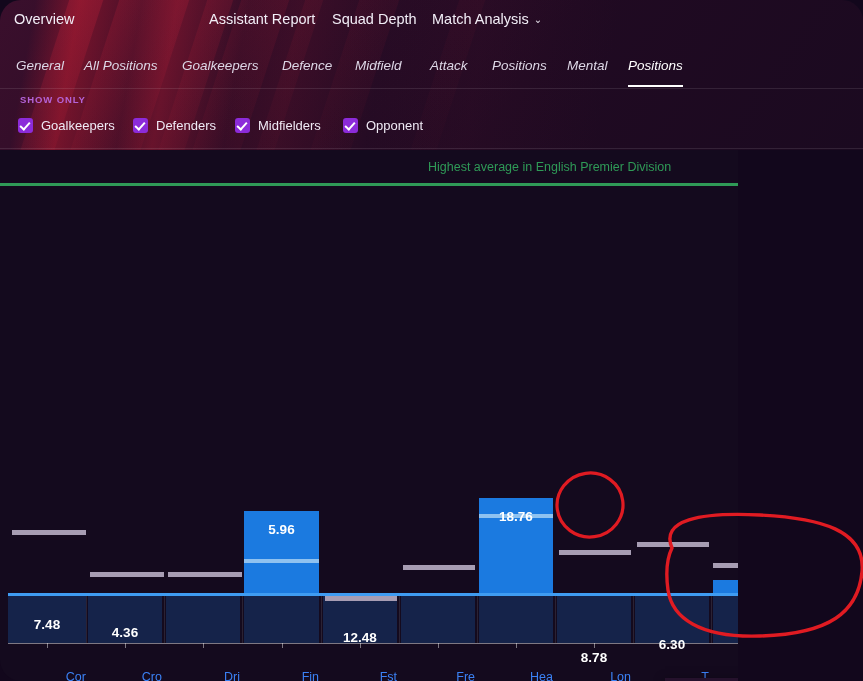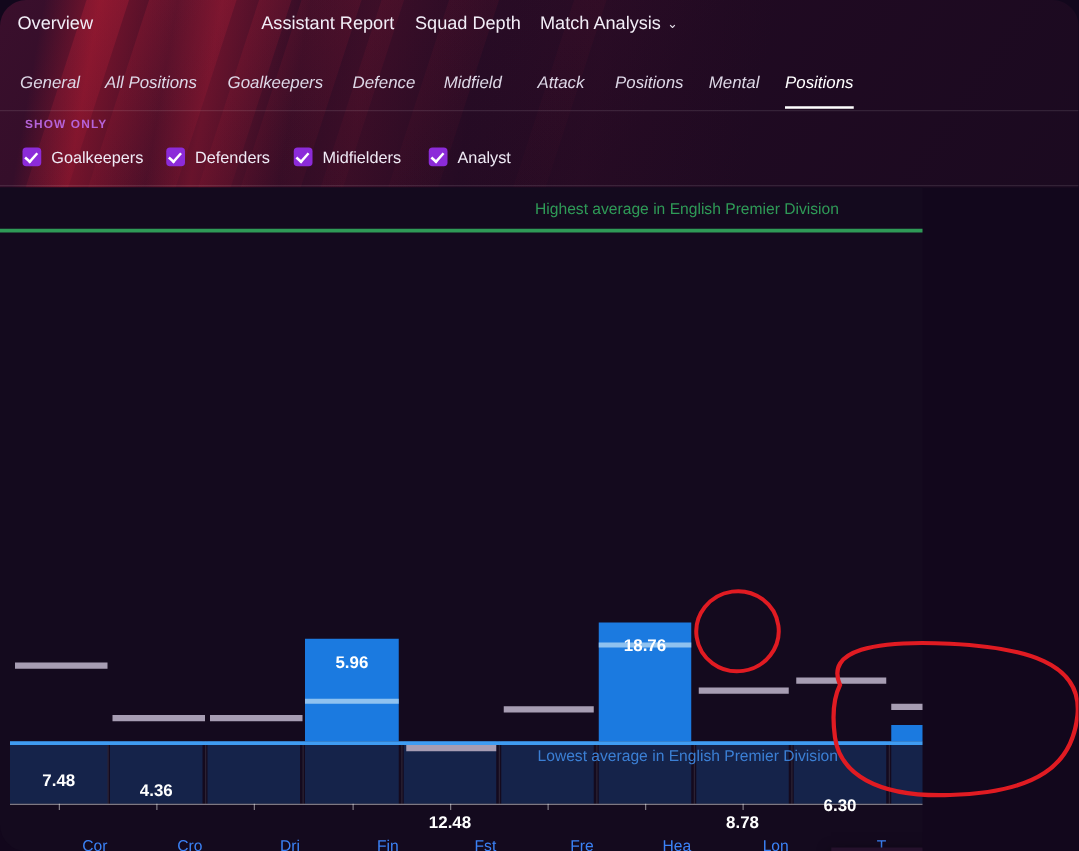--- a/index.html
+++ b/index.html
@@ -152,21 +152,21 @@
         <div class="chk" style="left: 115px;">
           <span class="box"></span>
           <span class="lbl">Defenders</span>
         </div>
         <div class="chk" style="left: 217px;">
           <span class="box"></span>
           <span class="lbl">Midfielders</span>
         </div>
         <div class="chk" style="left: 325px;">
           <span class="box"></span>
-          <span class="lbl">Analyst</span>
+          <span class="lbl">Opponent</span>
         </div>
       </div>
 
     <div class="divider" style="top:148px;"></div>
   </div>
 
   <div class="chart">
 
     <div class="hi-label" style="left:428px; top:10px;">Highest average in English Premier Division</div>
     <div class="hi-line" style="top:33px;"></div>
@@ -186,21 +186,21 @@
         <div class="avgmark" style="left: 168px; width: 74px; top: 422px;"></div>
         <div class="grid" style="left: 164px;"></div>
         <div class="bar-lower" style="left: 244px; width: 75px; top: 443px; height: 50px;"></div>
         <div class="bar-upper" style="left: 244px; width: 75px; top: 361px; height: 82px;"></div>
         <div class="bar-innerline" style="left: 244px; width: 75px; top: 409px;"></div>
         <div class="bar-val" style="left: 244px; width: 75px; top: 372px;">5.96</div>
         <div class="grid" style="left: 242px;"></div>
         <div class="bar-lower" style="left: 323px; width: 74px; top: 443px; height: 50px;"></div>
         <div class="bar-upper" style="left: 323px; width: 74px; top: 486px; height: 0px;"></div>
         <div class="avgmark" style="left: 325px; width: 72px; top: 446px;"></div>
-        <div class="bar-val" style="left: 323px; width: 74px; top: 500px;">12.48</div>
+        <div class="bar-val" style="left: 323px; width: 74px; top: 480px;">12.48</div>
         <div class="grid" style="left: 321px;"></div>
         <div class="bar-lower" style="left: 401px; width: 74px; top: 443px; height: 50px;"></div>
         <div class="bar-upper" style="left: 401px; width: 74px; top: 558px; height: 0px;"></div>
         <div class="avgmark" style="left: 403px; width: 72px; top: 415px;"></div>
         <div class="grid" style="left: 399px;"></div>
         <div class="bar-lower" style="left: 479px; width: 74px; top: 443px; height: 50px;"></div>
         <div class="bar-upper" style="left: 479px; width: 74px; top: 348px; height: 95px;"></div>
         <div class="bar-innerline" style="left: 479px; width: 74px; top: 364px;"></div>
         <div class="bar-val" style="left: 479px; width: 74px; top: 359px;">18.76</div>
         <div class="grid" style="left: 477px;"></div>
@@ -220,21 +220,20 @@
         <div class="bar-val" style="left: 717px; width: 74px; top: 441px;">8.89</div>
         <div class="grid" style="left: 711px;"></div>
         <div class="bar-lower" style="left: 795px; width: 68px; top: 443px; height: 50px;"></div>
         <div class="bar-upper" style="left: 795px; width: 68px; top: 520px; height: 0px;"></div>
         <div class="avgmark" style="left: 795px; width: 68px; top: 418px;"></div>
         <div class="grid" style="left: 793px;"></div>
       </div>
 
     <div class="bar-toprule" style="left:8px; top:443px; width:855px;"></div>
 
-    <div class="lo-label" style="left:430px; top:448px;">Lowest average in English Premier Division</div>
 
     <div class="axisline"></div>
     <div id="axis">
         <div class="tick" style="left: 47px;"></div>
         <div class="xlab" style="left: 8px; width: 78px;">Cor</div>
         <div class="tick" style="left: 125px;"></div>
         <div class="xlab" style="left: 88px; width: 74px;">Cro</div>
         <div class="tick" style="left: 203px;"></div>
         <div class="xlab" style="left: 166px; width: 74px;">Dri</div>
         <div class="tick" style="left: 281.5px;"></div>

